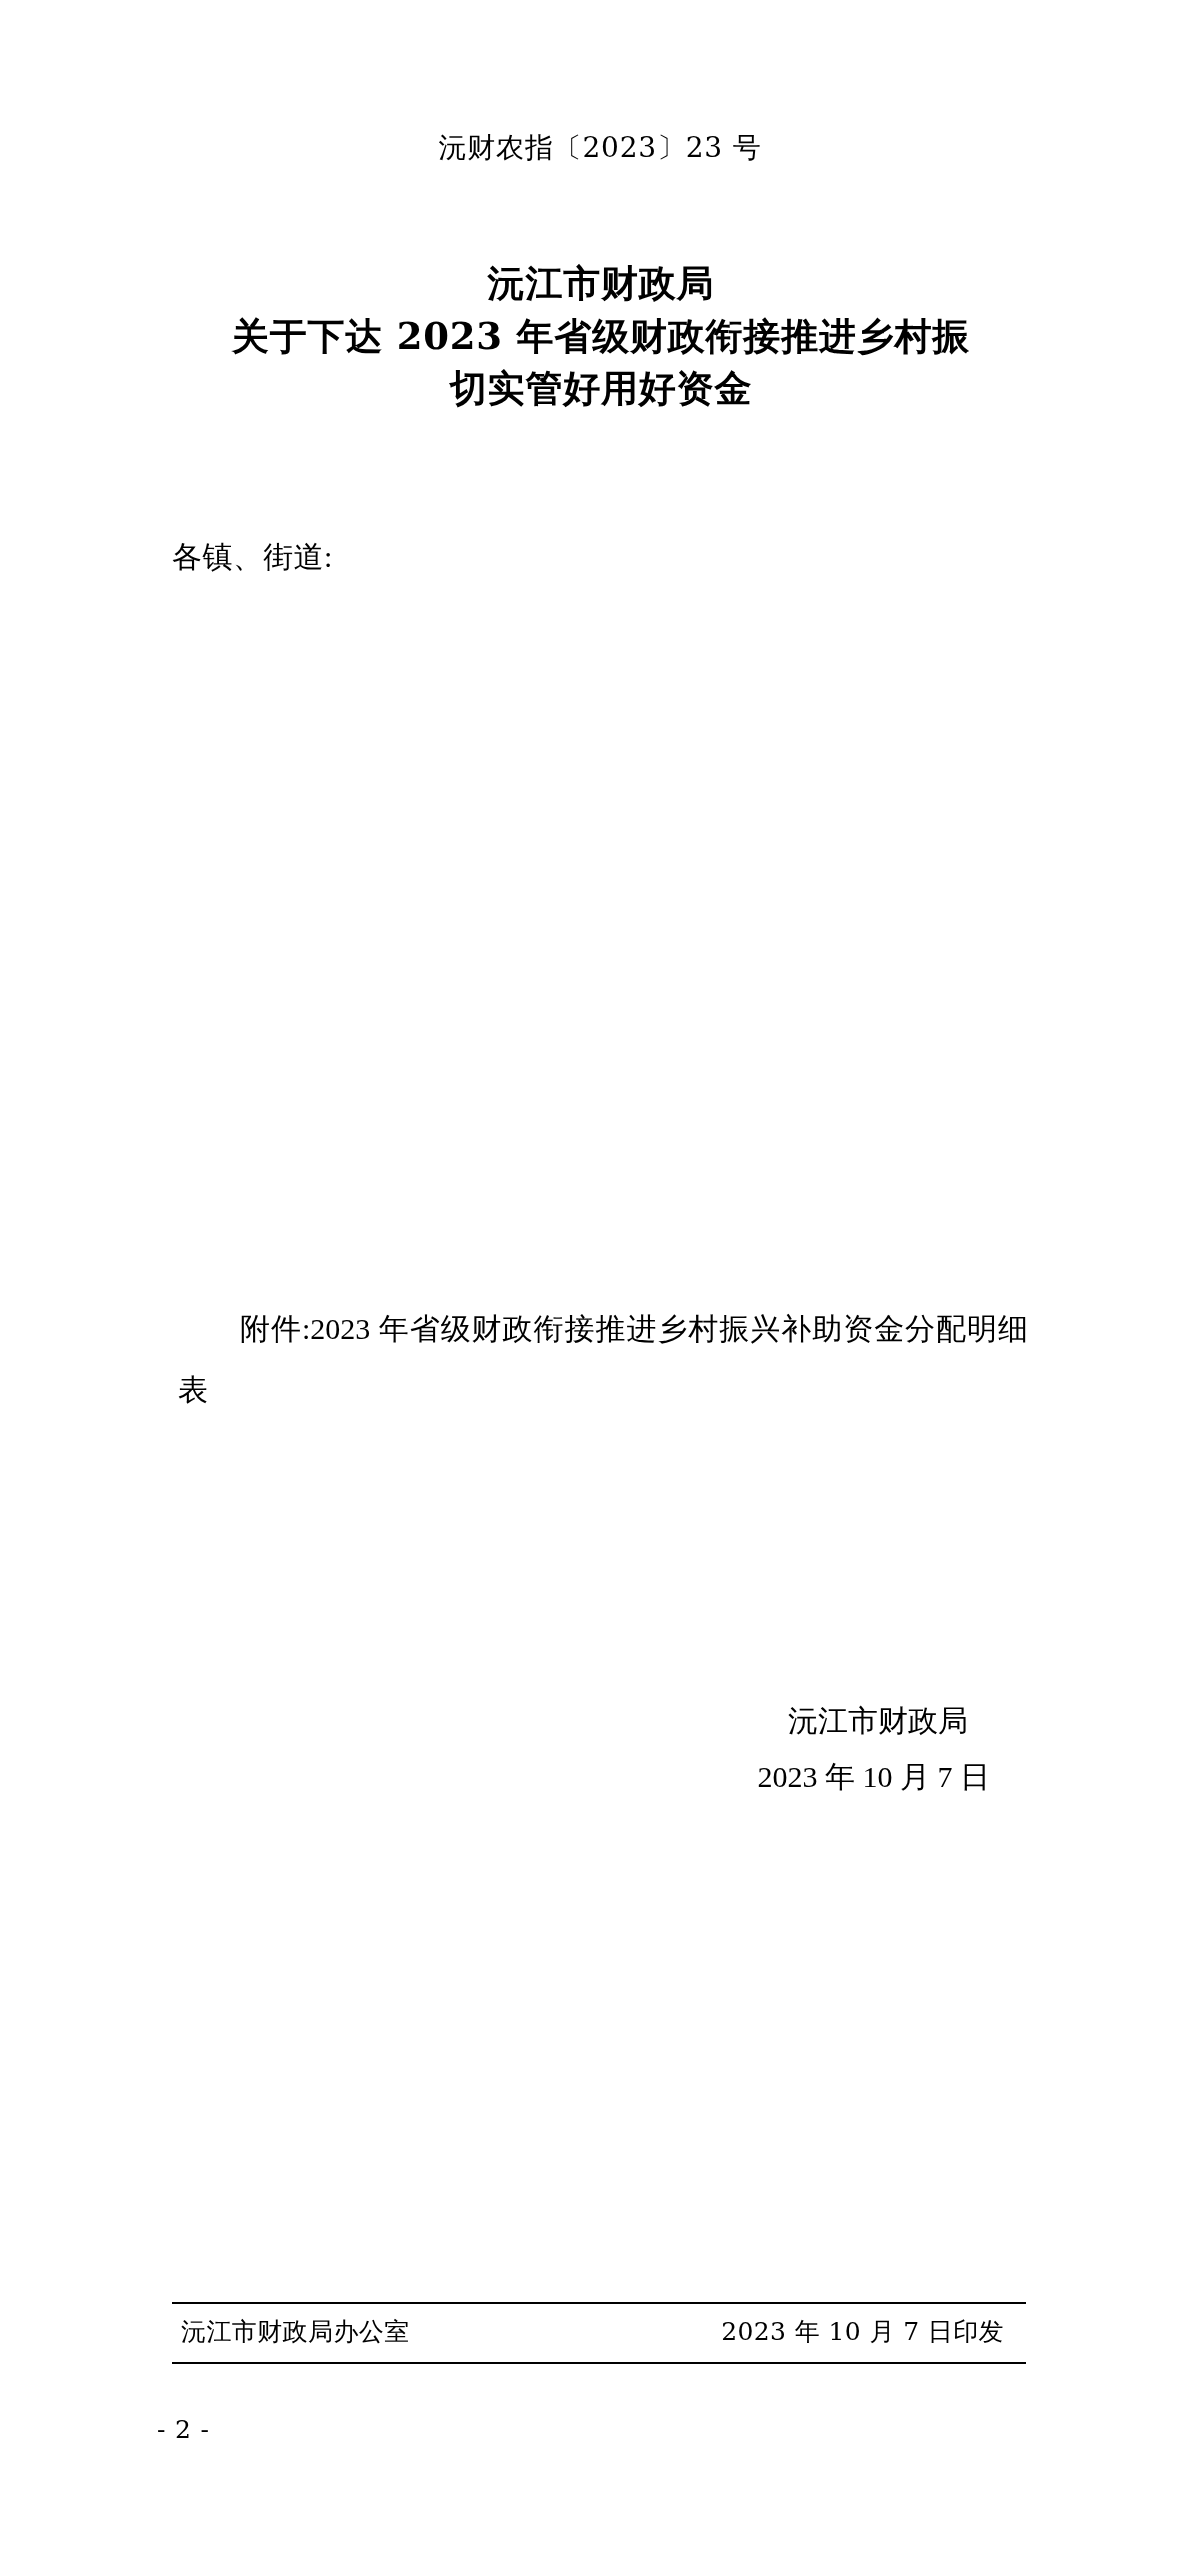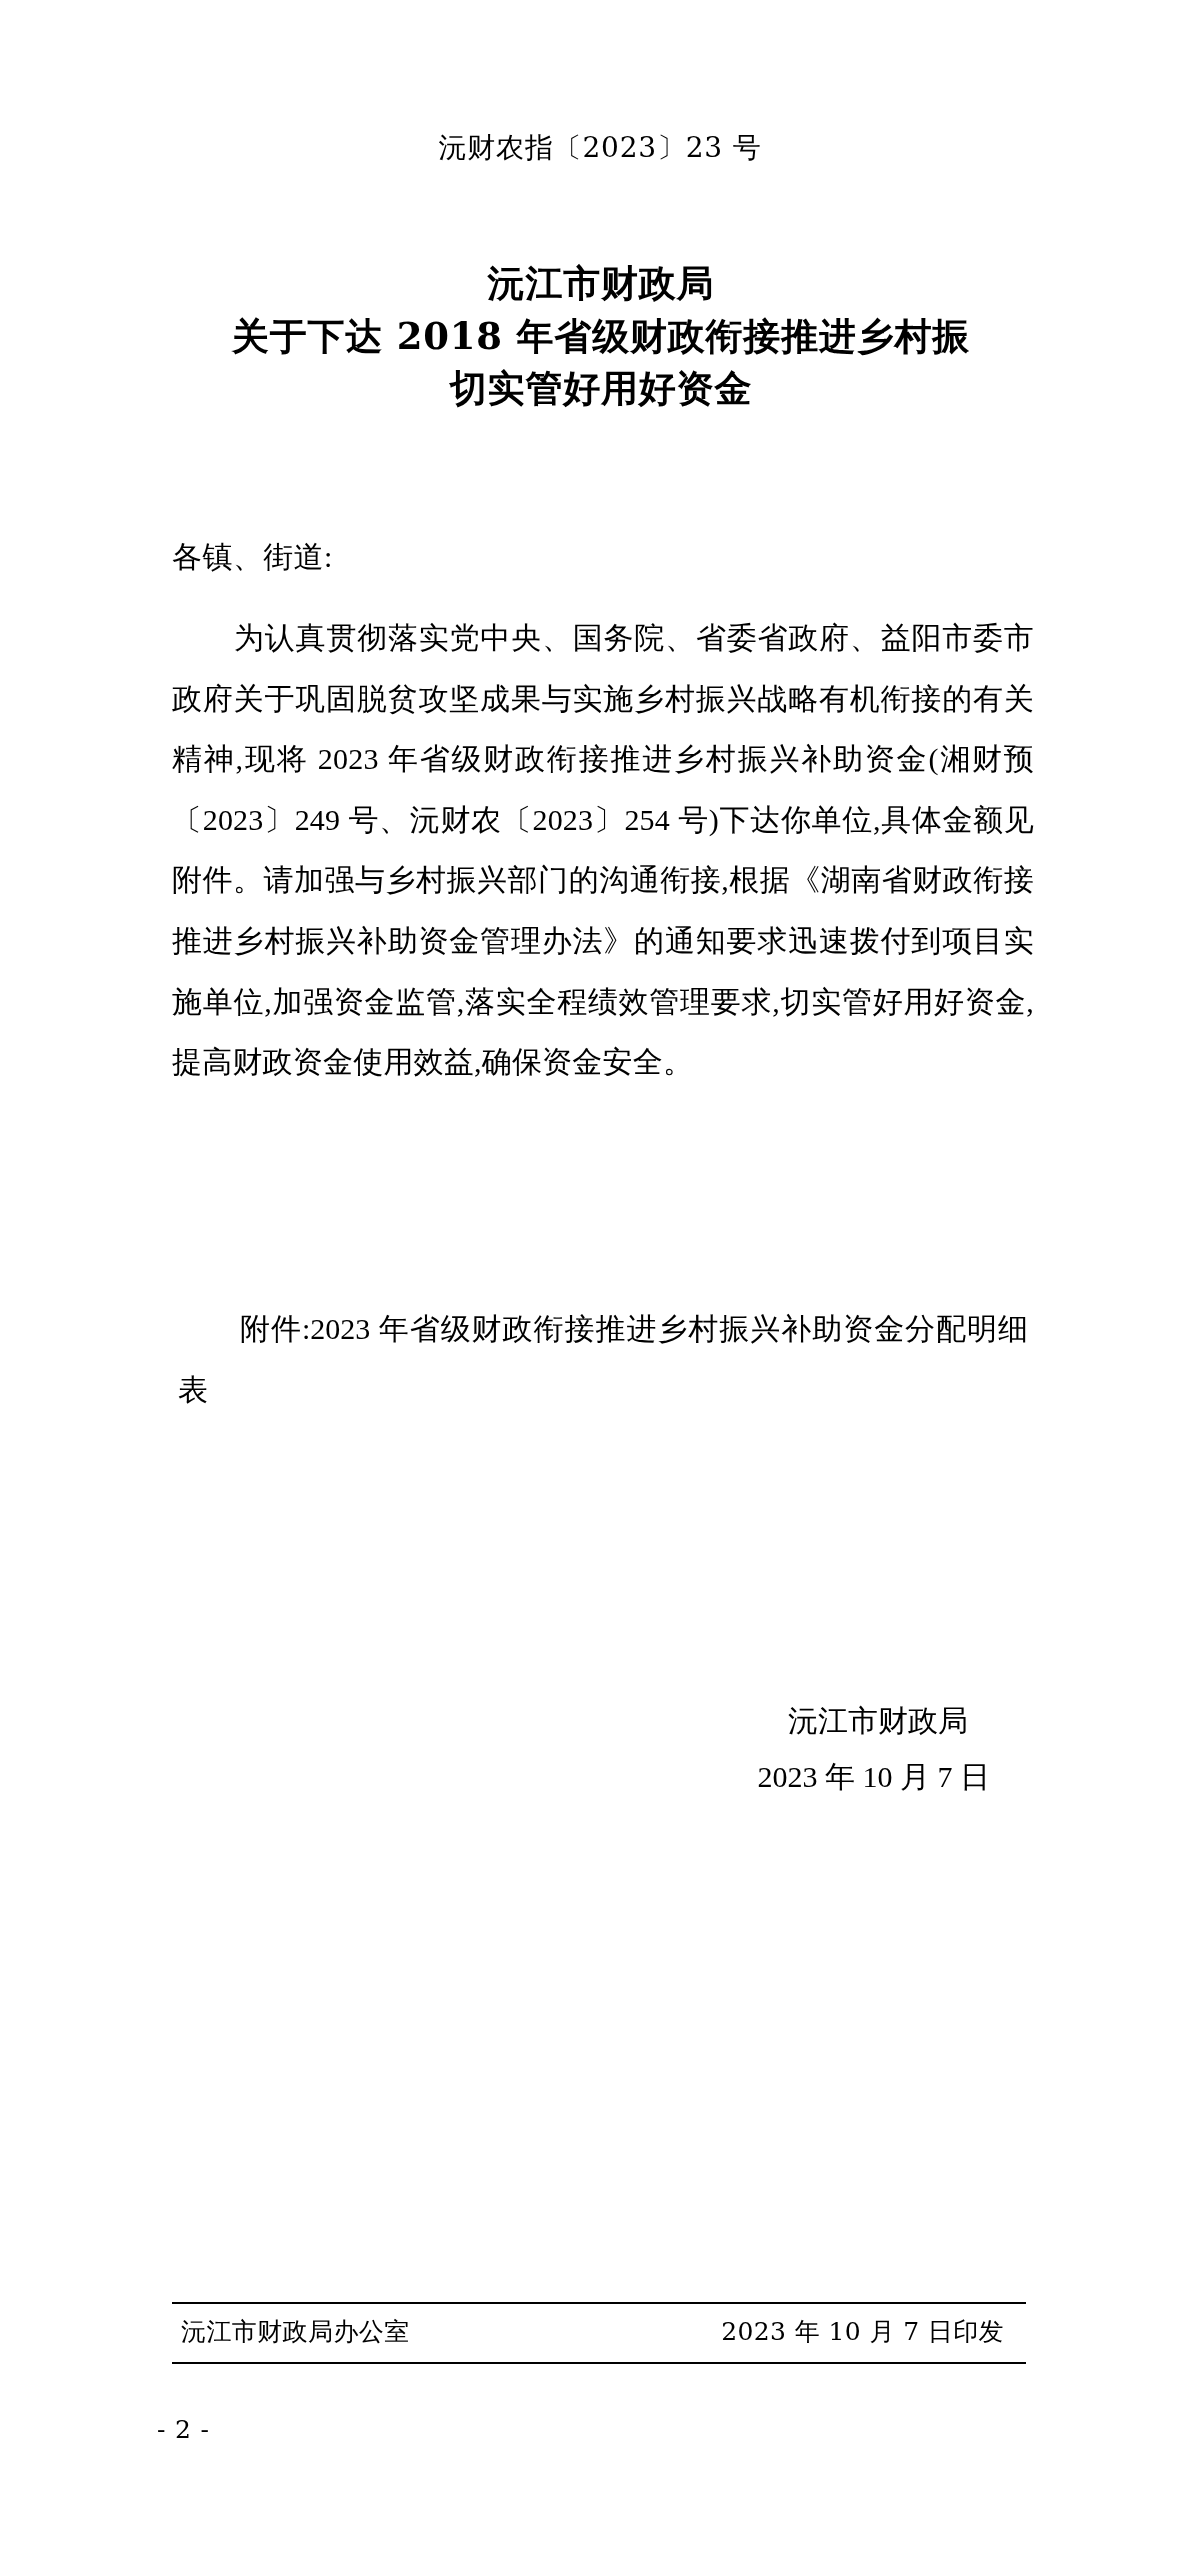--- a/index.html
+++ b/index.html
@@ -150,29 +150,26 @@
 </style>
 </head>
 <body>
 
 <div class="page">
 
   <div class="doc-number">沅财农指〔2023〕23 号</div>
 
   <div class="title-block">
     <span class="title-line">沅江市财政局</span>
-    <span class="title-line">关于下达 2018 年省级财政衔接推进乡村振</span>
+    <span class="title-line">关于下达 2023 年省级财政衔接推进乡村振</span>
     <span class="title-line">切实管好用好资金</span>
   </div>
 
   <div class="salutation">各镇、街道:</div>
 
-  <div class="body-text">
-    <p>为认真贯彻落实党中央、国务院、省委省政府、益阳市委市政府关于巩固脱贫攻坚成果与实施乡村振兴战略有机衔接的有关精神,现将 2023 年省级财政衔接推进乡村振兴补助资金(湘财预〔2023〕249 号、沅财农〔2023〕254 号)下达你单位,具体金额见附件。请加强与乡村振兴部门的沟通衔接,根据《湖南省财政衔接推进乡村振兴补助资金管理办法》的通知要求迅速拨付到项目实施单位,加强资金监管,落实全程绩效管理要求,切实管好用好资金,提高财政资金使用效益,确保资金安全。</p>
-  </div>
 
   <div class="attach-block">
     <p>附件:2023 年省级财政衔接推进乡村振兴补助资金分配明细表</p>
   </div>
 
   <div class="signature">
     <span class="sig-line org">沅江市财政局</span>
     <span class="sig-line date">2023 年 10 月 7 日</span>
   </div>
 

